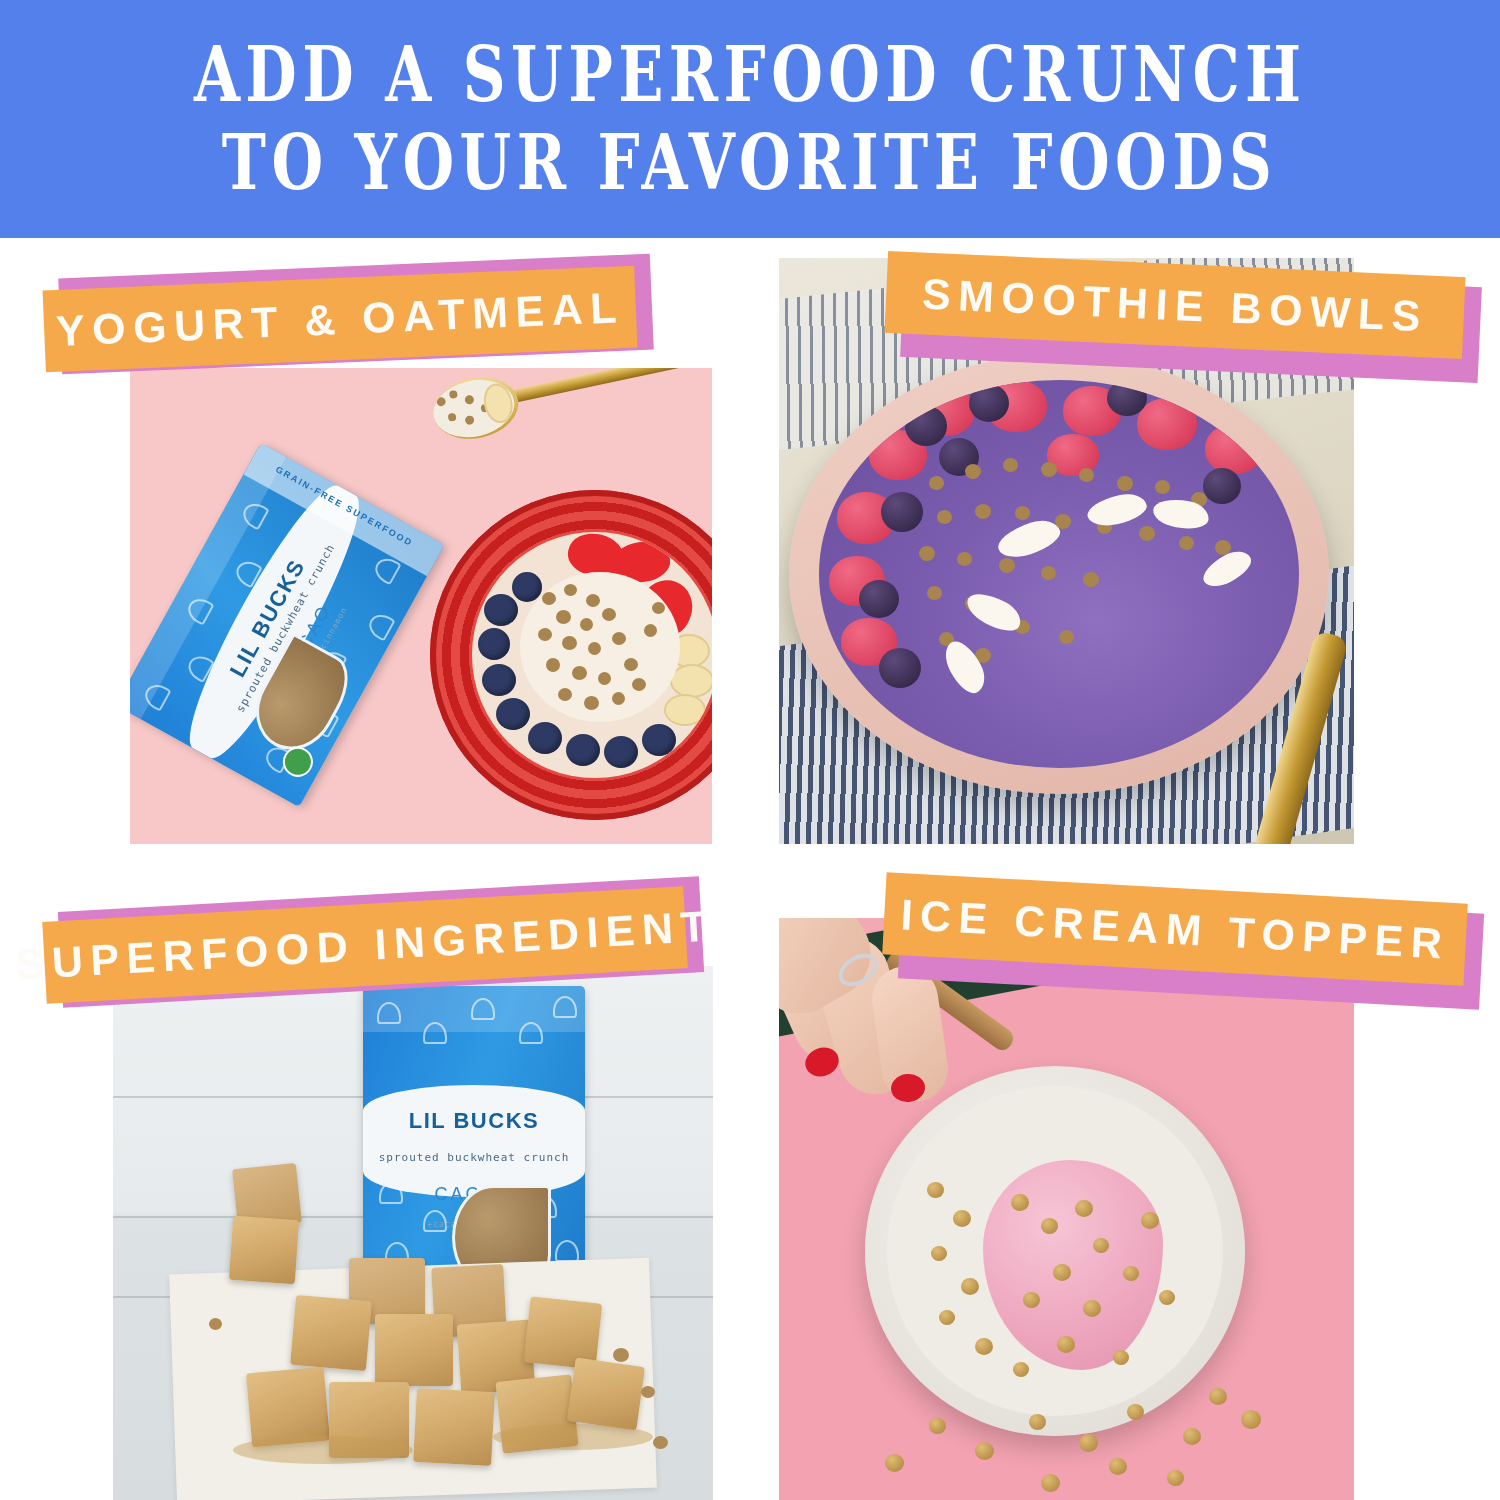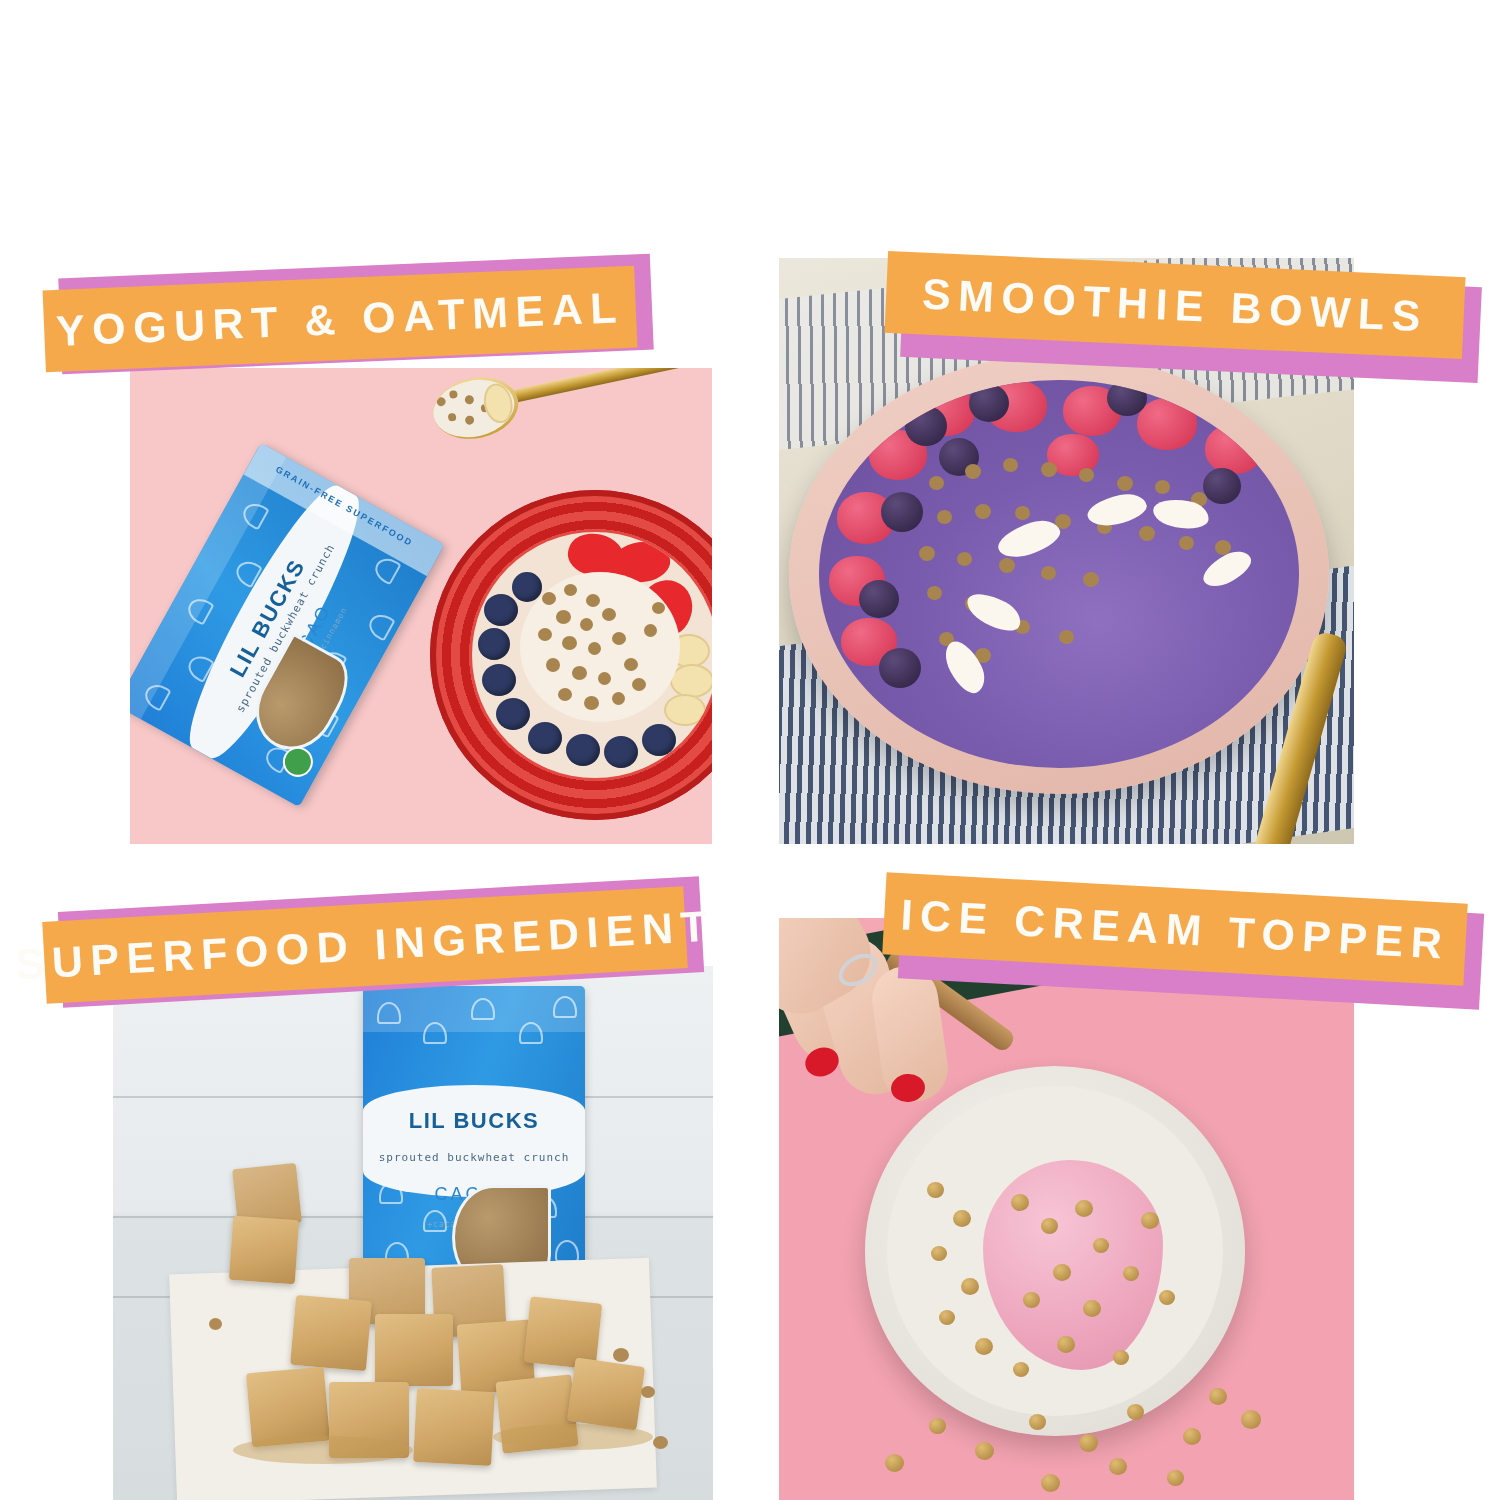--- a/index.html
+++ b/index.html
@@ -155,20 +155,24 @@
   .ring{position:absolute;width:34px;height:20px;border:4px solid #cfd3d8;border-radius:50%;transform:rotate(-32deg);}
   .woodspoon{position:absolute;left:96px;top:72px;width:150px;height:22px;transform:rotate(36deg);
     background:linear-gradient(180deg,#c79a62,#9b6f3f);border-radius:10px;}
   .buck{position:absolute;border-radius:50%;background:radial-gradient(circle at 35% 30%,#e0bc72,#a87f3c);}
 </style>
 </head>
 <body>
 
 <div class="page">
 
+  <div class="header">
+    <div class="header-line l1">ADD A SUPERFOOD CRUNCH</div>
+    <div class="header-line l2">TO YOUR FAVORITE FOODS</div>
+  </div>
 
   <div class="photo p1">
     <div class="bg"></div>
 
     <div class="spoon1">
       <div class="handle"></div>
       <div class="bowlh"></div>
       <div class="food">
         <div class="crunch" style="left:6px;top:10px;width:9px;height:9px"></div>
         <div class="crunch" style="left:20px;top:6px;width:8px;height:8px"></div>

